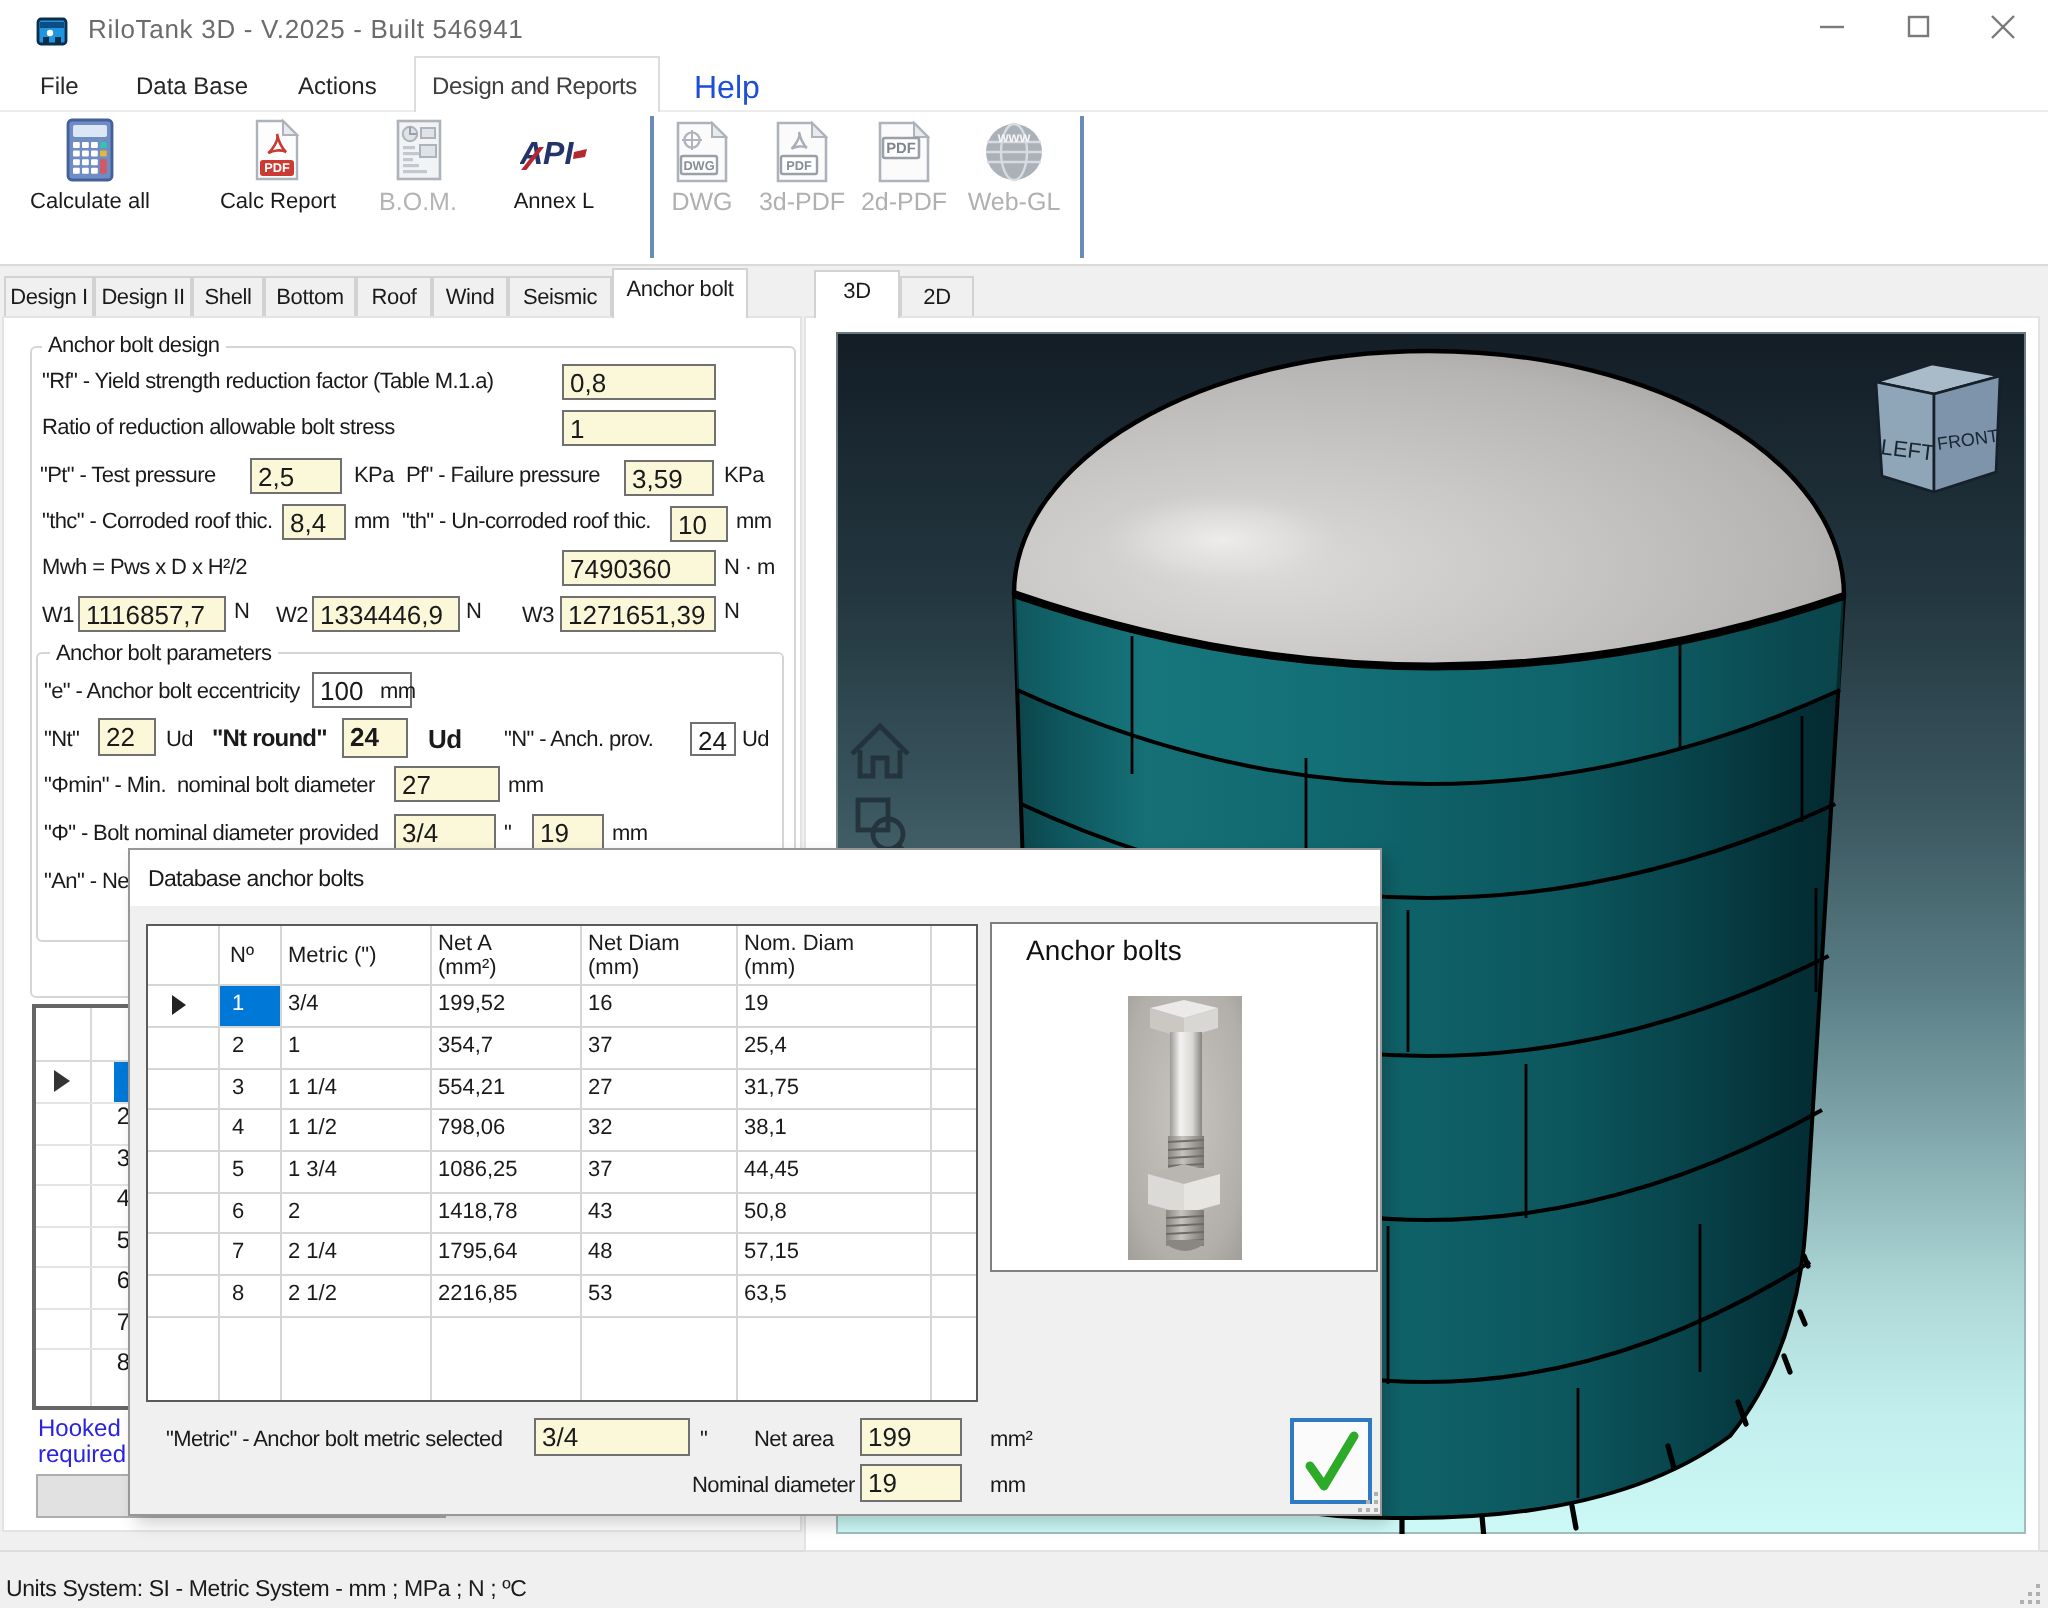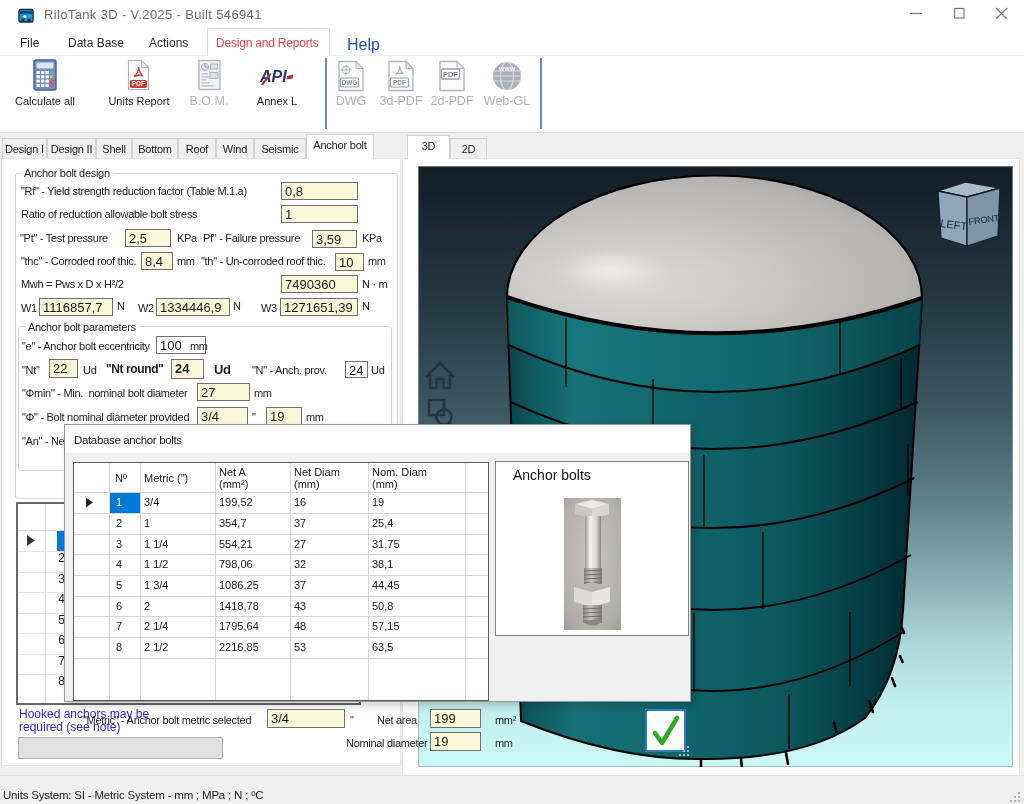--- a/index.html
+++ b/index.html
@@ -25,21 +25,21 @@
     <line x1="96" y1="8" x2="107" y2="19" stroke="#7a7a7a" stroke-width="1.2"></line>
     <line x1="107" y1="8" x2="96" y2="19" stroke="#7a7a7a" stroke-width="1.2"></line>
   </svg>
 </div>
 
 <div class="abs" style="left:0;top:28px;width:1024px;height:28px;background:#fff;border-bottom:1px solid #ececec">
   <div class="abs" style="left:207px;top:0;width:123px;height:28px;background:#fff;border:1px solid #dcdcdc;border-bottom:none"></div>
   <div class="abs" style="left:20px;top:8px;font-size:12px;color:#262626">File</div>
   <div class="abs" style="left:68px;top:8px;font-size:12px;color:#262626">Data Base</div>
   <div class="abs" style="left:149px;top:8px;font-size:12px;color:#262626">Actions</div>
-  <div class="abs" style="left:216px;top:8px;font-size:12px;letter-spacing:-0.2px;color:#ef4444">Design and Reports</div>
+  <div class="abs" style="left:216px;top:8px;font-size:12px;letter-spacing:-0.2px;color:#404040">Design and Reports</div>
   <div class="abs" style="left:347px;top:8px;font-size:16px;color:#1d4ed8">Help</div>
 </div>
 
 <div class="abs" style="left:0;top:56px;width:1024px;height:77px;background:#fff;border-bottom:1px solid #d9d9d9">
 
   <svg class="abs" style="left:33px;top:3px" width="24" height="32" viewBox="0 0 24 32">
     <rect x="1" y="1" width="22" height="30" rx="2" fill="#6f8cc3" stroke="#44609c" stroke-width="1.4"></rect>
     <rect x="3.5" y="3.5" width="17" height="6" rx="1" fill="#dce7f5"></rect>
     <g fill="#fff">
       <rect x="3.5" y="12" width="3.4" height="3" rx=".5"></rect>
@@ -61,21 +61,21 @@
   </svg>
   <div class="abs" style="left:0px;top:39px;width:90px;text-align:center;font-size:11px;color:#1a1a1a">Calculate all</div>
 
   <svg class="abs" style="left:127px;top:3px" width="23" height="32" viewBox="0 0 23 32">
     <path d="M1.5 1.5 h13 l7 7 v22 h-20 z" fill="#fdfdfd" stroke="#adb3bb" stroke-width="1.2"></path>
     <path d="M14.5 1.5 l7 7 h-7 z" fill="#e8eaee" stroke="#adb3bb" stroke-width="1"></path>
     <path d="M11.5 8 c1.2 3.2 -2.6 8 -4.4 9.6 m4.4 -9.6 c.6 3.4 2.8 7.8 4.6 9.2 m-9 .4 c2.4 -1.4 6.6 -2 8.8 -.6" fill="none" stroke="#c93a32" stroke-width="1.3"></path>
     <rect x="3" y="21" width="17" height="8" rx="1.5" fill="#ca3b33"></rect>
     <text x="11.5" y="27.2" font-family="Liberation Sans" font-size="6.4" font-weight="bold" fill="#fff" text-anchor="middle">PDF</text>
   </svg>
-  <div class="abs" style="left:94px;top:39px;width:90px;text-align:center;font-size:11px;color:#1a1a1a">Units Report</div>
+  <div class="abs" style="left:94px;top:39px;width:90px;text-align:center;font-size:11px;color:#1a1a1a">Calc Report</div>
 
   <svg class="abs" style="left:197px;top:3px" width="25" height="32" viewBox="0 0 25 32">
     <rect x="2" y="1.5" width="21" height="29" fill="#f2f3f5" stroke="#adb3bb" stroke-width="1.3"></rect>
     <circle cx="8" cy="8" r="3.6" fill="#dfe2e6" stroke="#adb3bb"></circle>
     <path d="M8 4.4 v3.6 h3.4" fill="none" stroke="#9aa0a8"></path>
     <rect x="13.5" y="5" width="7" height="5" fill="#dfe2e6" stroke="#adb3bb"></rect>
     <rect x="4.5" y="14" width="6" height="1.6" fill="#c3c8ce"></rect>
       <rect x="4.5" y="17" width="9" height="1.6" fill="#c3c8ce"></rect>
     <rect x="4.5" y="20" width="5" height="1.6" fill="#c3c8ce"></rect>
       <rect x="4.5" y="23" width="8" height="1.6" fill="#c3c8ce"></rect>
@@ -330,21 +330,21 @@
   <g fill="none" stroke="#223139" stroke-width="2.4" opacity="0.9">
     <path d="M8 211 L22 197 L36 211"></path>
     <path d="M12 209 v13 h6.5 v-9 h7 v9 h6.5 v-13"></path>
     <rect x="11" y="234" width="15" height="15"></rect>
     <circle cx="26" cy="251" r="7.5"></circle>
     <line x1="31.5" y1="257" x2="36" y2="261.5"></line>
   </g>
 </svg>
 </div>
 
-<div class="abs" style="left:64px;top:424px;width:627px;height:278px;background:#f0f0f0;border:1px solid #979797;box-shadow:4px 4px 8px rgba(0,0,0,0.18);z-index:10">
+<div class="abs" style="left:64px;top:424px;width:627px;height:334px;background:#f0f0f0;border:1px solid #979797;box-shadow:4px 4px 8px rgba(0,0,0,0.18);z-index:10">
   <div class="abs" style="left:0;top:0;width:625px;height:28px;background:#fff"></div>
   <div class="abs" style="left:9px;top:9px;font-size:11.5px;letter-spacing:-0.35px;color:#1a1a1a">Database anchor bolts</div>
 
   <div class="abs" style="left:8px;top:37px;width:416px;height:239px;background:#fff;border:1px solid #5a5a5a">
     <style>
     .gv{position:absolute;top:0;width:1px;height:237px;background:#d6d6d6}
     .gh{position:absolute;left:0;width:414px;height:1px;background:#d6d6d6}
     .gc{position:absolute;font-size:11px;color:#1a1a1a;white-space:nowrap}
     </style>
     <div class="gv" style="left:35px"></div>

